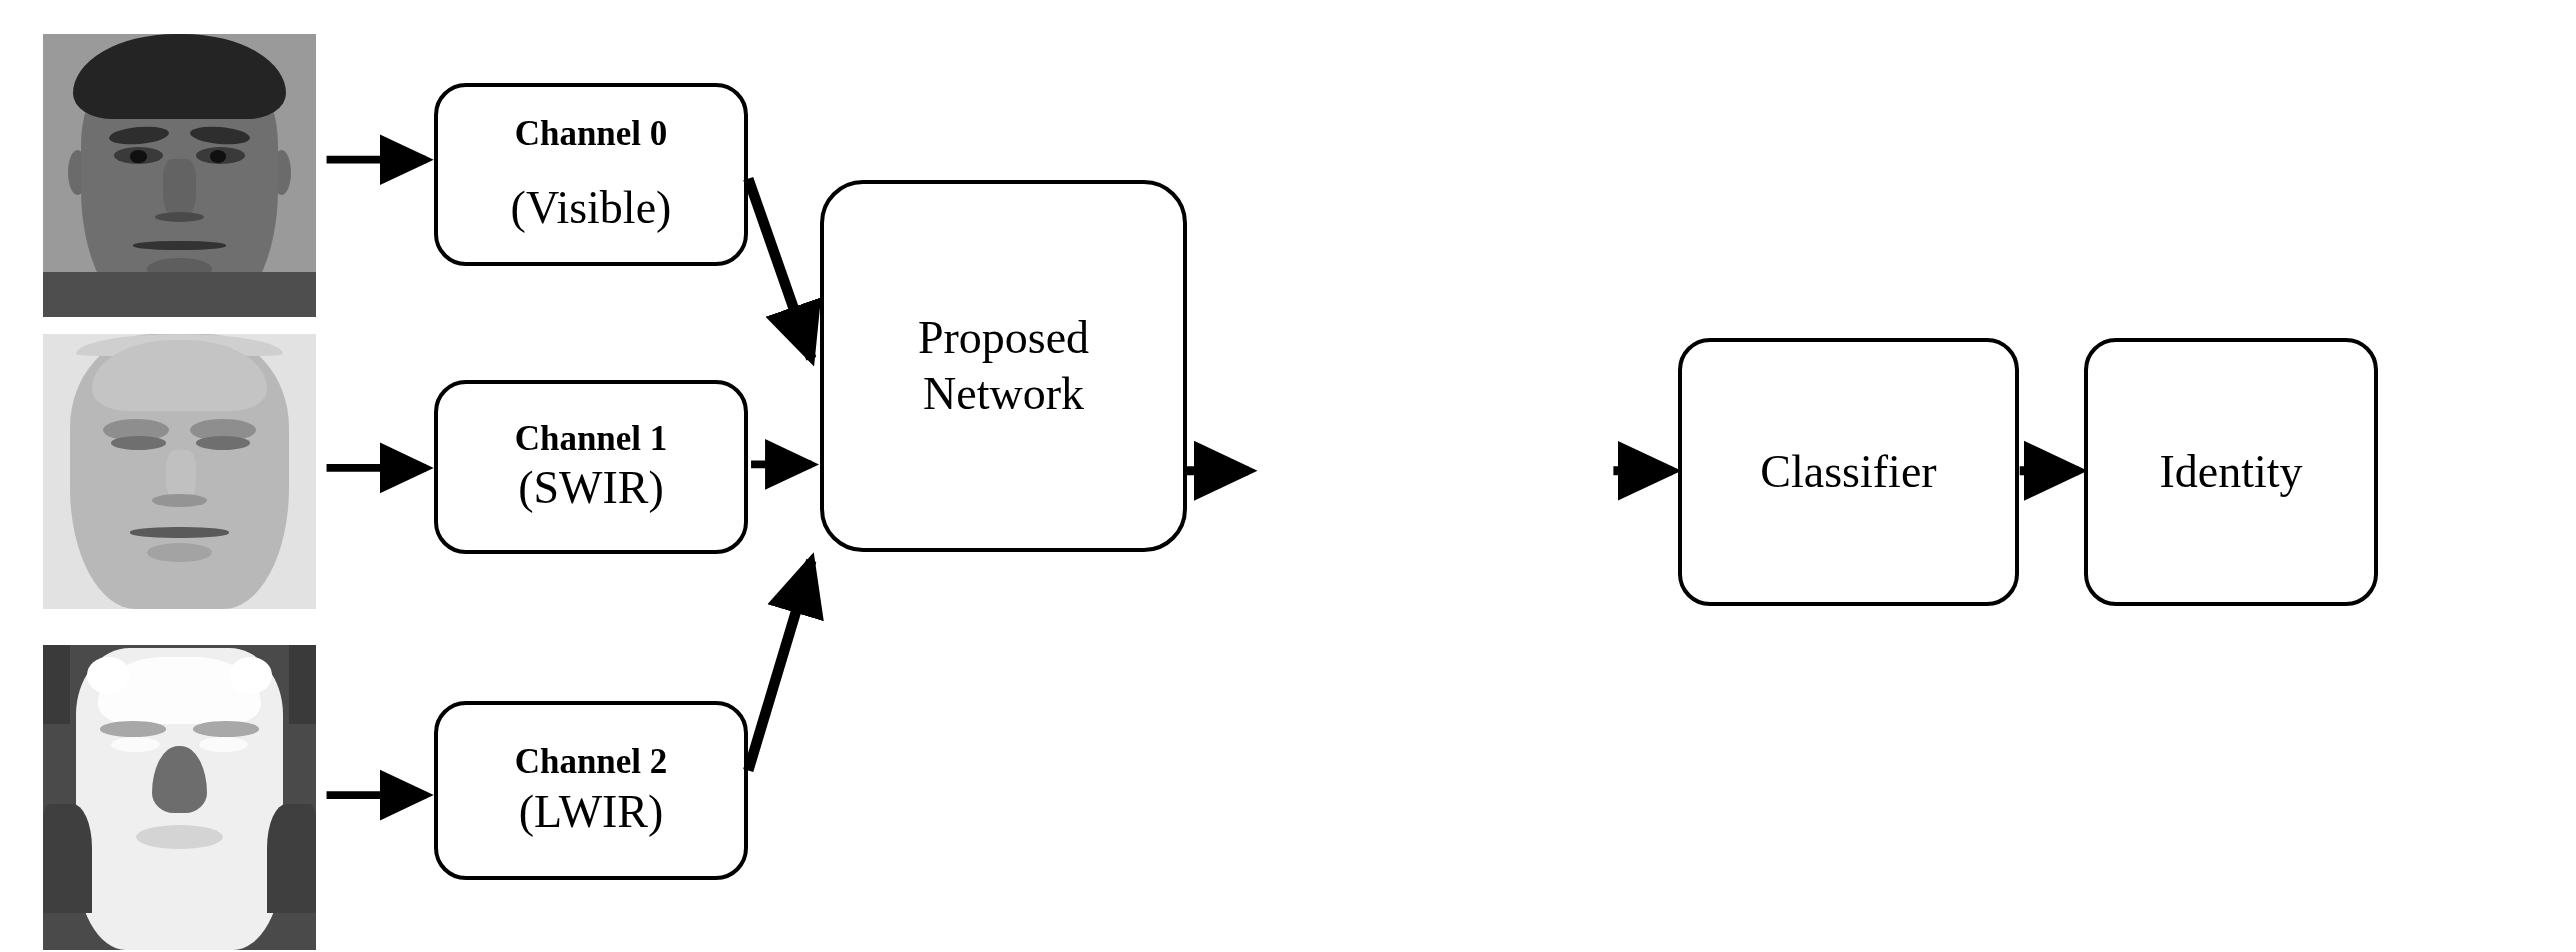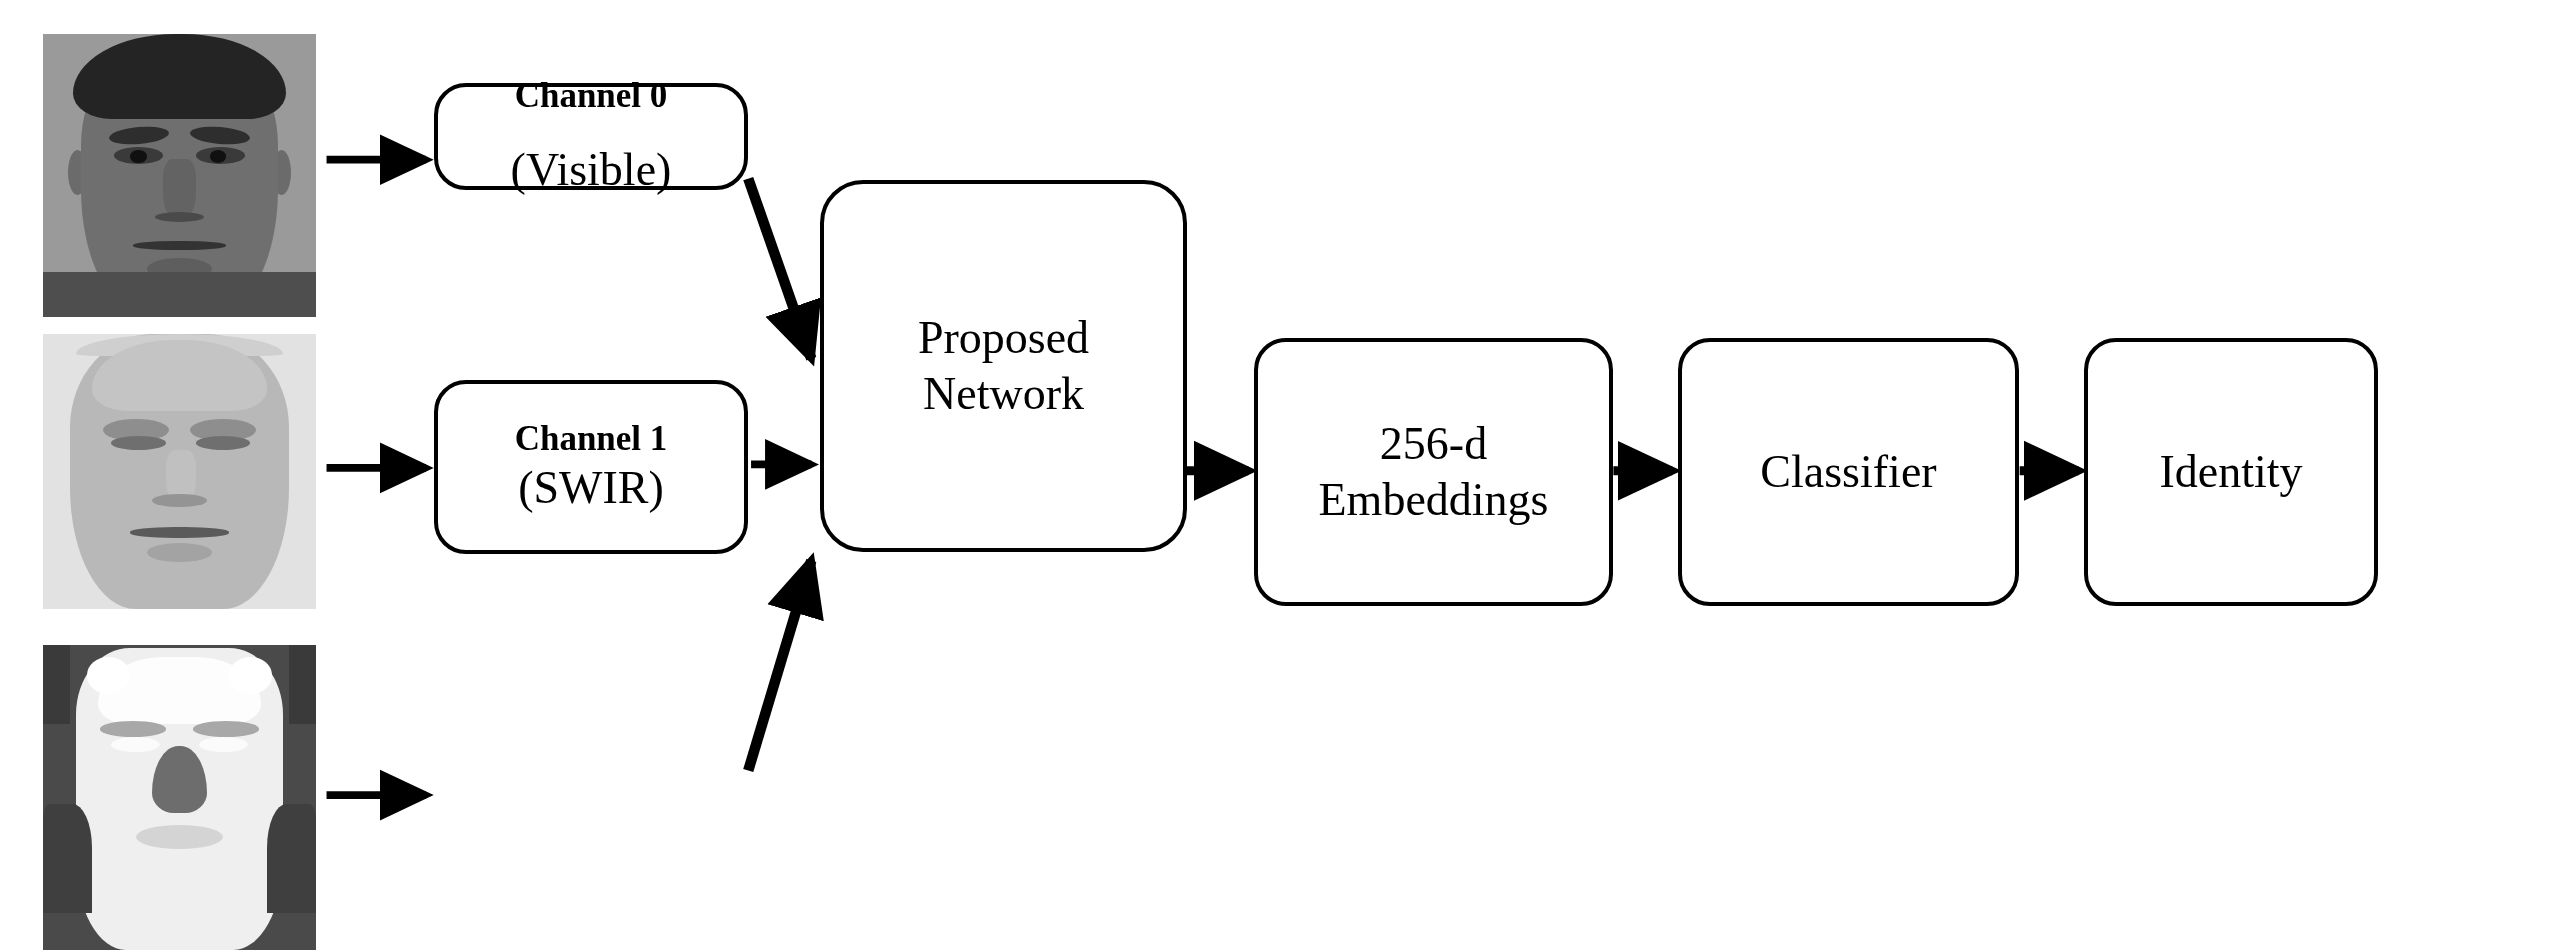--- a/index.html
+++ b/index.html
@@ -211,40 +211,40 @@
         <div class="lwir-brow-r"></div>
       <div class="lwir-eyeh-l"></div>
         <div class="lwir-eyeh-r"></div>
       <div class="lwir-nose"></div>
       <div class="lwir-mouth"></div>
       <div class="lwir-nkl"></div>
         <div class="lwir-nkr"></div>
     </div>
   </div>
 
-  <div class="flow-box" style="left:434px; top:83px; width:314px; height:107px;gap:24px;">
+  <div class="flow-box" style="left:434px; top:83px; width:314px; height:183px;gap:24px;">
     <span class="line-strong">Channel 0</span>
     <span class="line-normal">(Visible)</span>
   </div>
 
   <div class="flow-box" style="left:434px; top:380px; width:314px; height:174px;">
     <span class="line-strong">Channel 1</span>
     <span class="line-normal">(SWIR)</span>
   </div>
 
+  <div class="flow-box" style="left:434px; top:701px; width:314px; height:179px;">
+    <span class="line-strong">Channel 2</span>
+    <span class="line-normal">(LWIR)</span>
+  </div>
 
   <div class="flow-box" style="left:820px; top:180px; width:367px; height:372px; border-radius:43px;">
     <span class="line-normal">Proposed</span>
     <span class="line-normal">Network</span>
   </div>
 
-  <div class="flow-box" style="left:1254px; top:338px; width:359px; height:268px;">
-    <span class="line-normal">256-d</span>
-    <span class="line-normal">Embeddings</span>
-  </div>
 
   <div class="flow-box" style="left:1678px; top:338px; width:341px; height:268px;align-items:center;">
     <span class="line-normal">Classifier</span>
   </div>
 
   <div class="flow-box" style="left:2084px; top:338px; width:294px; height:268px;">
     <span class="line-normal">Identity</span>
   </div>
 
   <svg id="arrow-layer" viewBox="0 0 3677 1359" xmlns="http://www.w3.org/2000/svg">

